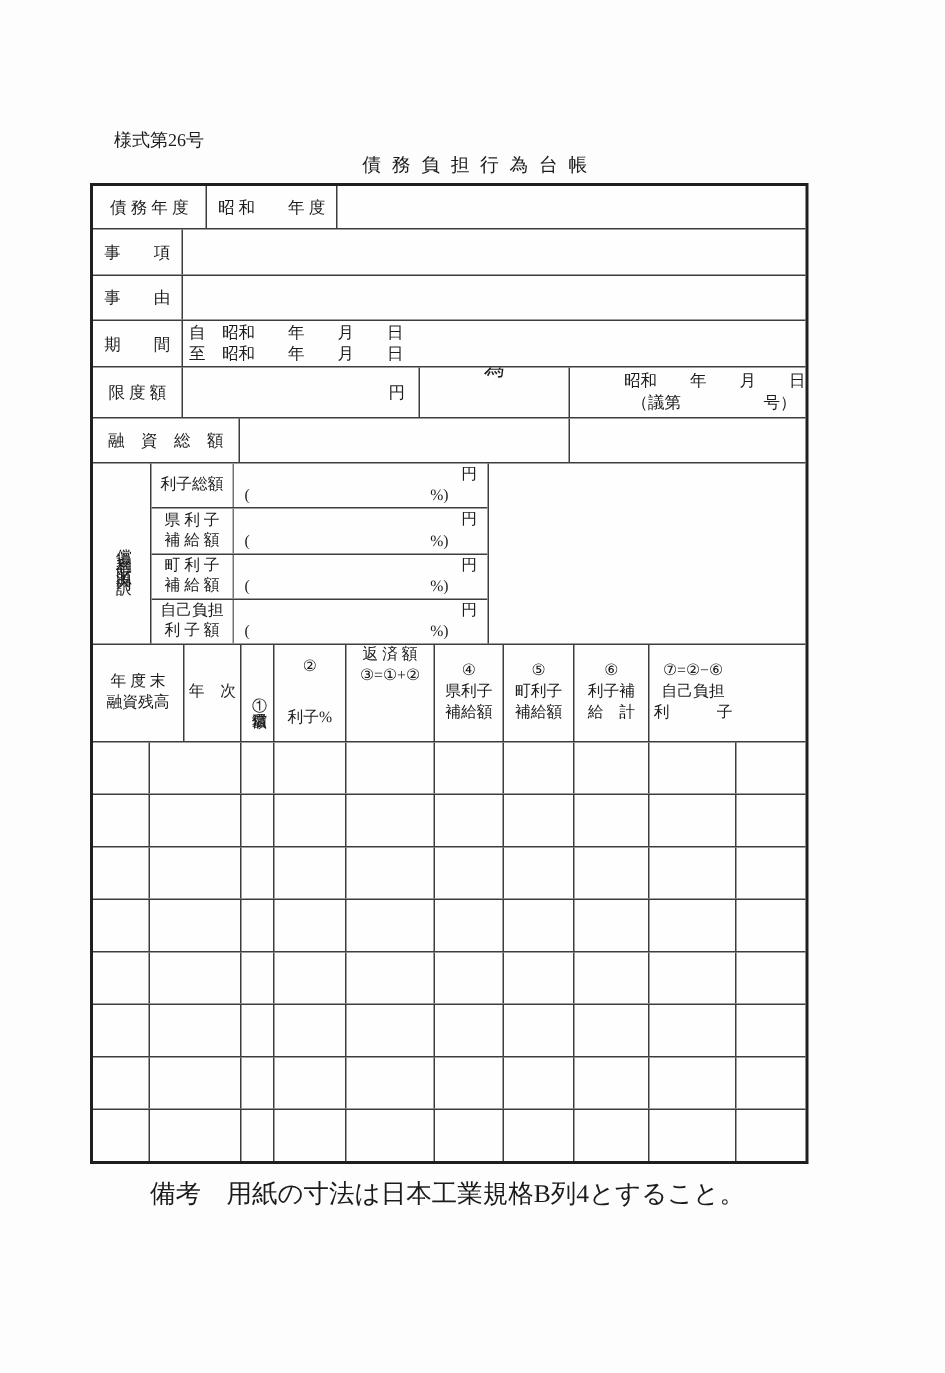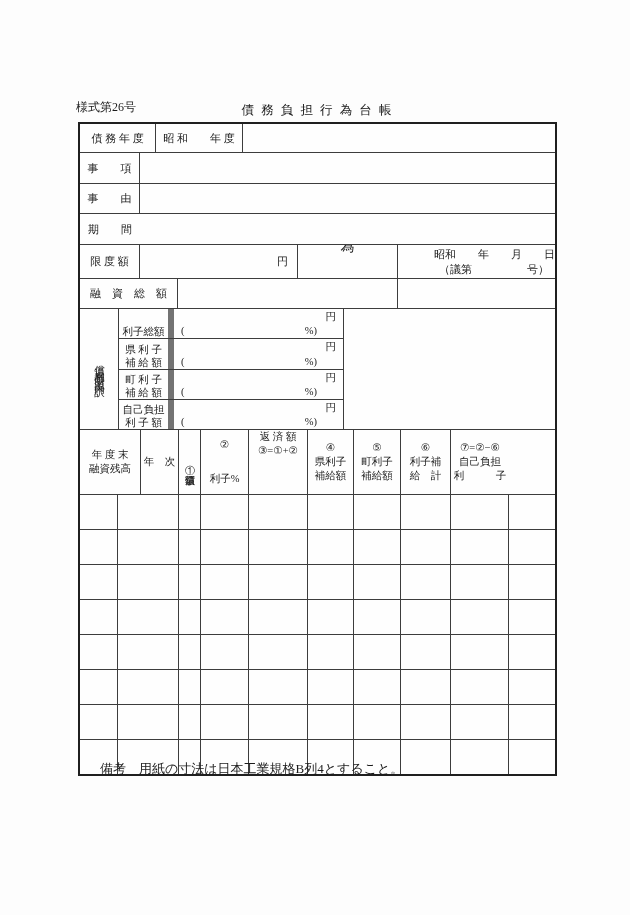--- a/index.html
+++ b/index.html
@@ -1,23 +1,23 @@
 <!DOCTYPE html>
 <html><head>
 <meta charset="utf-8">
 <style>
   html,body{margin:0;padding:0;background:#ffffff;}
   .page{
     position:relative;width:630px;height:915px;background:#fdfdfd;
     font-family:"Liberation Serif","DejaVu Serif",serif;color:#1b1b1b;overflow:hidden;
   }
-  .form-no{position:absolute;left:76px;top:85px;font-size:12px;margin-top:14px;}
+  .form-no{position:absolute;left:76px;top:85px;font-size:12px;}
   .doc-title{position:absolute;left:78px;top:102px;width:479px;text-align:center;font-size:12.5px;letter-spacing:2px;}
-  .sheet{position:absolute;left:78px;top:122px;width:479px;border:2px solid #1f1f1f;box-sizing:border-box;background:#fefefe;}
-  .remark{position:absolute;left:100px;top:760px;font-size:13px;}
+  .sheet{position:absolute;left:60px;top:122px;width:479px;border:2px solid #1f1f1f;box-sizing:border-box;background:#fefefe;}
+  .remark{position:absolute;left:100px;top:784px;font-size:17px;}
 
   .trow{display:flex;border-bottom:1px solid #3d3d3d;}
   .cell{border-right:1px solid #3d3d3d;box-sizing:border-box;display:flex;align-items:center;justify-content:center;font-size:11px;overflow:hidden;}
   .cell:last-child{border-right:none;}
   .col{flex-direction:column;}
   .lines span:empty{display:none;}
 
   .hr1{height:28px}.hr2{height:30px}.hr3{height:29px}.hr4{height:30px}
   .hr5{height:33px}.hr6{height:29px}.hr7{height:120px}.hr8{height:64px}
 
@@ -32,21 +32,21 @@
   .yen-right{justify-content:flex-end;padding-right:9px;}
   .two-line{font-size:14px;line-height:14px;text-align:center;gap:30px;}
   .date-cell{align-items:flex-start;justify-content:center;padding-left:8px;line-height:15px;font-size:11px;margin-left:28px;}
   .date-cell .indent{padding-left:5px;}
 
   
   .vlabel{writing-mode:vertical-rl;text-orientation:upright;letter-spacing:3px;font-size:10.5px;}
   .g1{flex:0 0 39px}.g2{flex:0 0 225px;flex-direction:column;padding:0;align-items:stretch;}
   .brow{display:flex;flex:1 1 auto;border-bottom:1px solid #3d3d3d;}
   .brow:last-child{border-bottom:none;}
-  .blabel{flex:0 0 55px;border-right:6px solid #737373;box-sizing:border-box;display:flex;flex-direction:column;align-items:center;justify-content:flex-end;font-size:10.5px;line-height:13px;}
+  .blabel{flex:0 0 55px;border-right:1px solid #737373;box-sizing:border-box;display:flex;flex-direction:column;align-items:center;justify-content:center;font-size:10.5px;line-height:13px;}
   .bvalue{flex:1 1 auto;display:flex;flex-direction:column;justify-content:space-between;font-size:10.5px;line-height:13px;padding-top:1px;padding-bottom:1px;}
   .bv-top{text-align:right;padding-right:7px;}
   .bv-bot{display:flex;justify-content:space-between;padding:0 26px 0 7px;}
 
   
   .w1{flex:0 0 38px}.w2{flex:0 0 61px}.w3{flex:0 0 22px}.w4{flex:0 0 48px}.w5{flex:0 0 59px}
   .w6{flex:0 0 46px}.w7{flex:0 0 47px}.w8{flex:0 0 50px}.w9{flex:0 0 58px}.w10{flex:1 1 auto}
   .hcell{font-size:10.5px;line-height:14px;text-align:center;}
   .hvert{writing-mode:vertical-rl;text-orientation:upright;font-size:10px;letter-spacing:0;}
   .valign-spread{justify-content:space-between;padding:8px 0;}
@@ -75,20 +75,24 @@
       <div class="cell flex1"></div>
     </div>
 
     <div class="trow hr3">
       <div class="cell b1">事　　由</div>
       <div class="cell flex1"></div>
     </div>
 
     <div class="trow hr4">
       <div class="cell b1">期　　間</div>
+      <div class="cell flex1 col period-cell lines">
+        <span>自　昭和　　年　　月　　日</span>
+        <span>至　昭和　　年　　月　　日</span>
+      </div>
     </div>
 
     <div class="trow hr5">
       <div class="cell b1">限 度 額</div>
       <div class="cell e2 yen-right">
         <span>円</span>
       </div>
       <div class="cell e3 col two-line lines">
         <span>債 務 負 担 行 為</span>
         <span>議 決 年 月 日</span>

